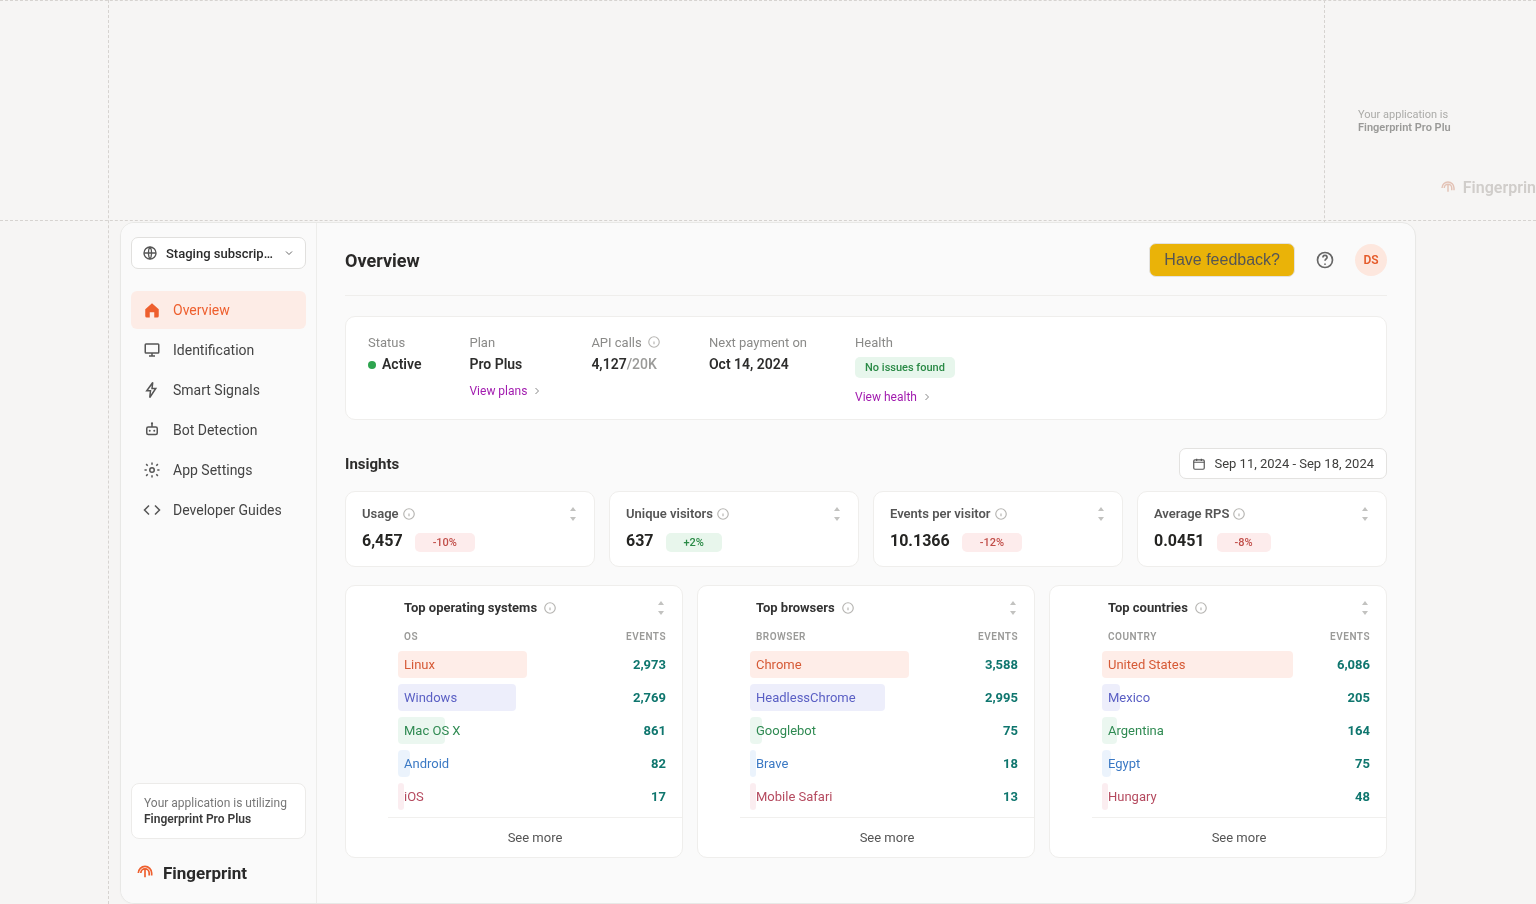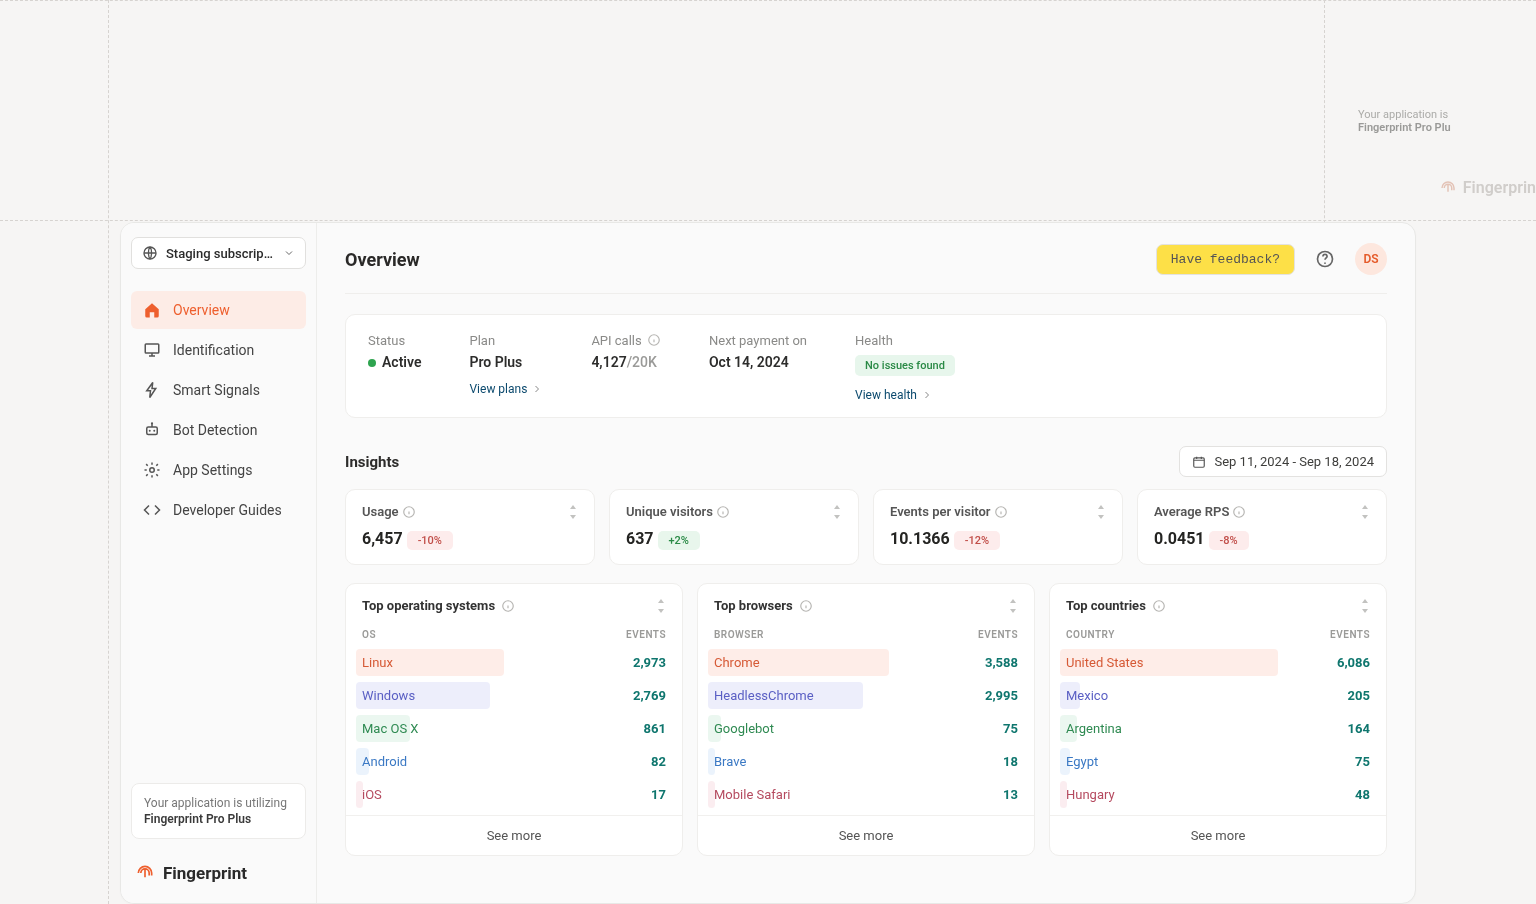--- a/index.html
+++ b/index.html
@@ -105,22 +105,22 @@
 
 
 .main { flex:1; display:flex; flex-direction:column; padding:14px 28px 0; overflow:auto; }
 .topbar {
   display:flex; align-items:center; gap:14px;
   padding:6px 0 18px;
   border-bottom:1px solid #efeeec;
 }
 .page-title { font-size:18px; font-weight:700; color:#2a2928; flex:1; }
 .btn-outline {
-  border:1px solid #e3e2e0; background:#fde047; border-radius:7px;
-  padding:7px 14px; font-size:13px; color:#555; cursor:pointer;font-family:Liberation Mono, monospace;
+  border:1px solid #e3e2e0; background:#eab308; border-radius:7px;
+  padding:7px 14px; font-size:16px; color:#555; cursor:pointer;
 }
 .icon-btn {
   width:32px; height:32px; border-radius:50%;
   display:flex; align-items:center; justify-content:center;
   color:#666; cursor:pointer;
 }
 .avatar {
   width:32px; height:32px; border-radius:50%;
   background:#fde7de; color:#e55b2a;
   font-size:12px; font-weight:600;
@@ -132,49 +132,49 @@
   display:flex; gap:48px;
   border:1px solid #efeeec; border-radius:10px;
   padding:18px 22px 14px;
   margin:20px 0 28px;
   background:#fff;
 }
 .stat small { display:block; font-size:13px; color:#8a8a88; margin-bottom:6px; }
 .stat .val { font-size:14px; color:#2d2d2c; font-weight:600; }
 .stat .dot { width:8px; height:8px; border-radius:50%; background:#2ea44f; display:inline-block; margin-right:6px; }
 .stat .sub { color:#9a9a98; font-weight:500; }
-.stat a { display:inline-flex; align-items:center; gap:4px; font-size:12px; color:#0c4a6e; margin-top:12px; text-decoration:none; }
+.stat a { display:inline-flex; align-items:center; gap:4px; font-size:12px; color:#a21caf; margin-top:12px; text-decoration:none; }
 .pill-ok { display:inline-block; background:#e7f6ec; color:#2a8a46; font-size:11px; padding:4px 10px; border-radius:5px; font-weight:500; }
 
 
 .insights-head { display:flex; align-items:center; margin-bottom:12px; }
 .insights-head h3 { font-size:15px; font-weight:700; color:#2d2c2b; flex:1; }
 .date-pick {
   display:flex; align-items:center; gap:8px;
   border:1px solid #e3e2e0; border-radius:7px;
   padding:7px 12px; font-size:13px; color:#3e3e3c; background:#fff;
   cursor:pointer;
 }
 
 .metric-row { display:flex; gap:14px; margin-bottom:18px; }
 .metric-card {
   flex:1; border:1px solid #efeeec; border-radius:10px;
   background:#fff; padding:14px 16px 16px;
 }
 .metric-card .head { display:flex; align-items:center; gap:3px; font-size:13px; color:#555; font-weight:600; margin-bottom:10px; }
 .metric-card .head .sortish { margin-left:auto; color:#c2c2c0; cursor:pointer; }
 .metric-card .big { font-size:16px; font-weight:700; color:#242422; }
-.metric-card .delta { font-size:11px; padding:3px 11px; border-radius:5px; margin-left:0; font-weight:500; }
+.metric-card .delta { font-size:11px; padding:3px 18px; border-radius:5px; margin-left:8px; font-weight:500; }
 .delta.neg { background:#fdecec; color:#c14e49; }
 .delta.pos { background:#e8f6ec; color:#2a8a46; }
 
 .tables-row { display:flex; gap:14px; }
 .table-card {
   flex:1; border:1px solid #efeeec; border-radius:10px;
-  background:#fff; display:flex; flex-direction:column;
+  background:#fff; display:flex; flex-direction:column;padding-left:42px;
 }
 .table-card .head { display:flex; align-items:center; gap:6px; font-size:13px; font-weight:700; color:#333; padding:14px 16px 8px; }
 .table-card .head .sortish { margin-left:auto; color:#c2c2c0; cursor:pointer; }
 .table-card .cols { display:flex; padding:8px 16px 6px; font-size:10px; letter-spacing:.5px; color:#9a9a98; font-weight:600; text-transform:uppercase; }
 .table-card .cols span:last-child { margin-left:auto; }
 .table-card .row { display:flex; align-items:center; padding:6px 16px; font-size:13px; position:relative; }
 .table-card .row .bar { position:absolute; left:10px; top:3px; bottom:3px; border-radius:4px; opacity:.7; }
 .table-card .row .label { position:relative; z-index:1; padding:3px 0; }
 .table-card .row .val { margin-left:auto; color:#0f766e; font-weight:700; position:relative; z-index:1; }
 .table-card .more { text-align:center; padding:12px; font-size:13px; color:#555; border-top:1px solid #f1f0ee; cursor:pointer; margin-top:4px; }

